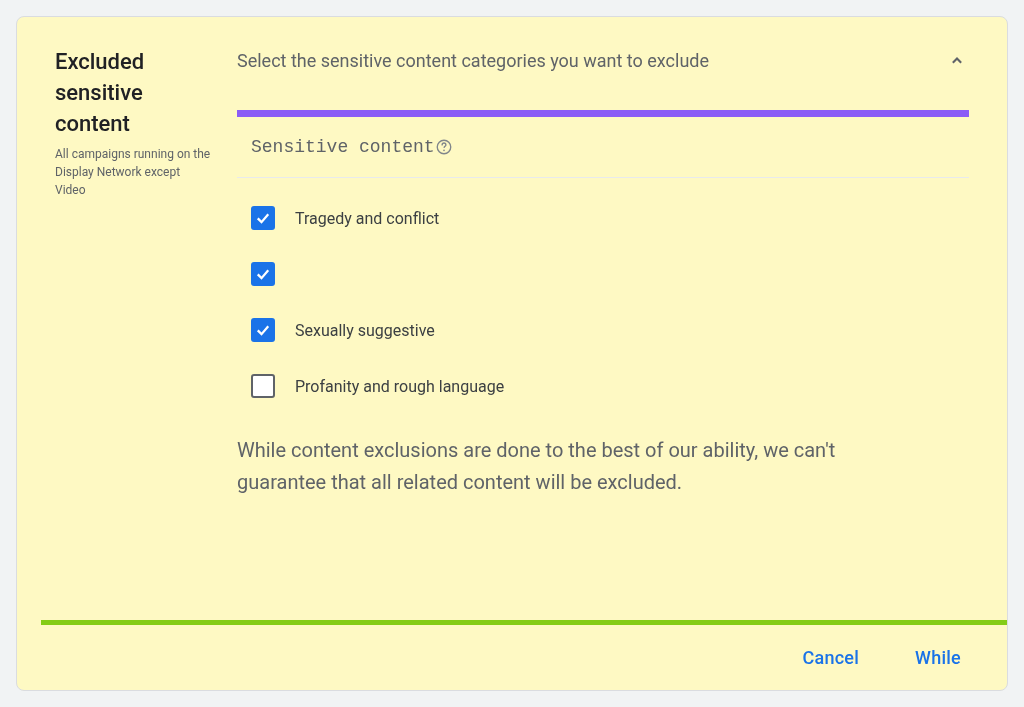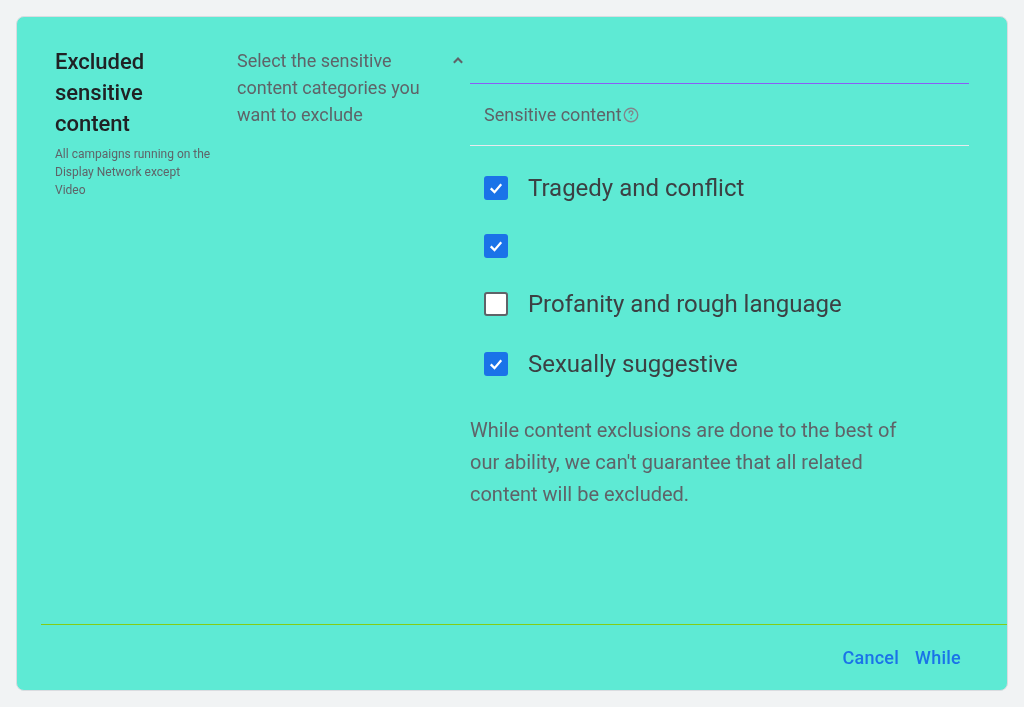--- a/index.html
+++ b/index.html
@@ -9,21 +9,21 @@
     }
     body {
       font-family: "Google Sans", Roboto, Arial, sans-serif;
       background: #f1f3f4;
       padding: 16px;
       color: #3c4043;
       width: 1024px;
       height: 707px;
     }
     .card {
-      background: #5eead4;
+      background: #fef9c3;
       border: 1px solid #dadce0;
       border-radius: 8px;
       display: flex;
       flex-direction: column;
       height: 100%;
     }
     .card-body {
       display: flex;
       flex: 1;
       padding: 30px 38px 20px 38px;
@@ -42,21 +42,21 @@
       letter-spacing: 0;
     }
     .panel-sub {
       font-size: 12px;
       color: #5f6368;
       line-height: 1.5;
     }
     .right-col {
       flex: 1;
       display: flex;
-      flex-direction: row;
+      flex-direction: column;
     }
     .header-row {
       display: flex;
       align-items: flex-start;
       justify-content: space-between;
     }
     .instruction {
       font-size: 18px;
       color: #5f6368;
       line-height: 1.5;
@@ -74,26 +74,27 @@
       margin-top: 2px;
     }
     .collapse-icon svg {
       width: 20px;
       height: 20px;
     }
     .section-wrap {
       margin-top: 36px;
     }
     .section-header {
-      border-top: 1px solid #8b5cf6;
+      border-top: 7px solid #8b5cf6;
       border-bottom: 1px solid #e8eaed;
       padding: 20px 0;
       display: flex;
       align-items: center;
       gap: 0;
+      font-family: Liberation Mono, monospace;
     }
     .section-label {
       font-size: 18px;
       color: #5f6368;
       padding-left: 14px;
     }
     .help-icon {
       color: #80868b;
       width: 18px;
       height: 18px;
@@ -134,35 +135,36 @@
       background: #fff;
     }
     .cbx svg {
       width: 18px;
       height: 18px;
       stroke: #fff;
       stroke-width: 3;
       fill: none;
     }
     .option-label {
-      font-size: 24px;
+      font-size: 16px;
       color: #3c4043;
     }
     .disclaimer {
       font-size: 20px;
       color: #5f6368;
       line-height: 1.6;
       padding-right: 40px;
       margin-top: 8px;
     }
     .footer {
-      border-top: 1px solid #84cc16;
+      border-top: 5px solid #84cc16;
       padding: 18px 38px;
       display: flex;
       justify-content: flex-end;
+      gap: 40px;
       margin-left: 24px;
     }
     .btn {
       font-size: 18px;
       font-weight: 500;
       color: #1a73e8;
       background: none;
       border: none;
       cursor: pointer;
       padding: 4px 8px;
@@ -216,33 +218,33 @@
 
           <div class="option-row">
             <div class="cbx checked">
               <svg viewBox="0 0 24 24">
                   <polyline points="5 12.5 10 17.5 19 7"></polyline>
                 </svg>
             </div>
           </div>
 
           <div class="option-row">
-            <div class="cbx unchecked"></div>
-            <span class="option-label">Profanity and rough language</span>
-          </div>
-
-          <div class="option-row">
             <div class="cbx checked">
               <svg viewBox="0 0 24 24">
                   <polyline points="5 12.5 10 17.5 19 7"></polyline>
                 </svg>
             </div>
             <span class="option-label">Sexually suggestive</span>
           </div>
 
+          <div class="option-row">
+            <div class="cbx unchecked"></div>
+            <span class="option-label">Profanity and rough language</span>
+          </div>
+
 
         </div>
 
         <div class="disclaimer">While content exclusions are done to the best of our ability, we can't guarantee that all related content will be excluded.</div>
       </div>
     </div>
   </div>
 
   <div class="footer">
     <button class="btn">Cancel</button>

